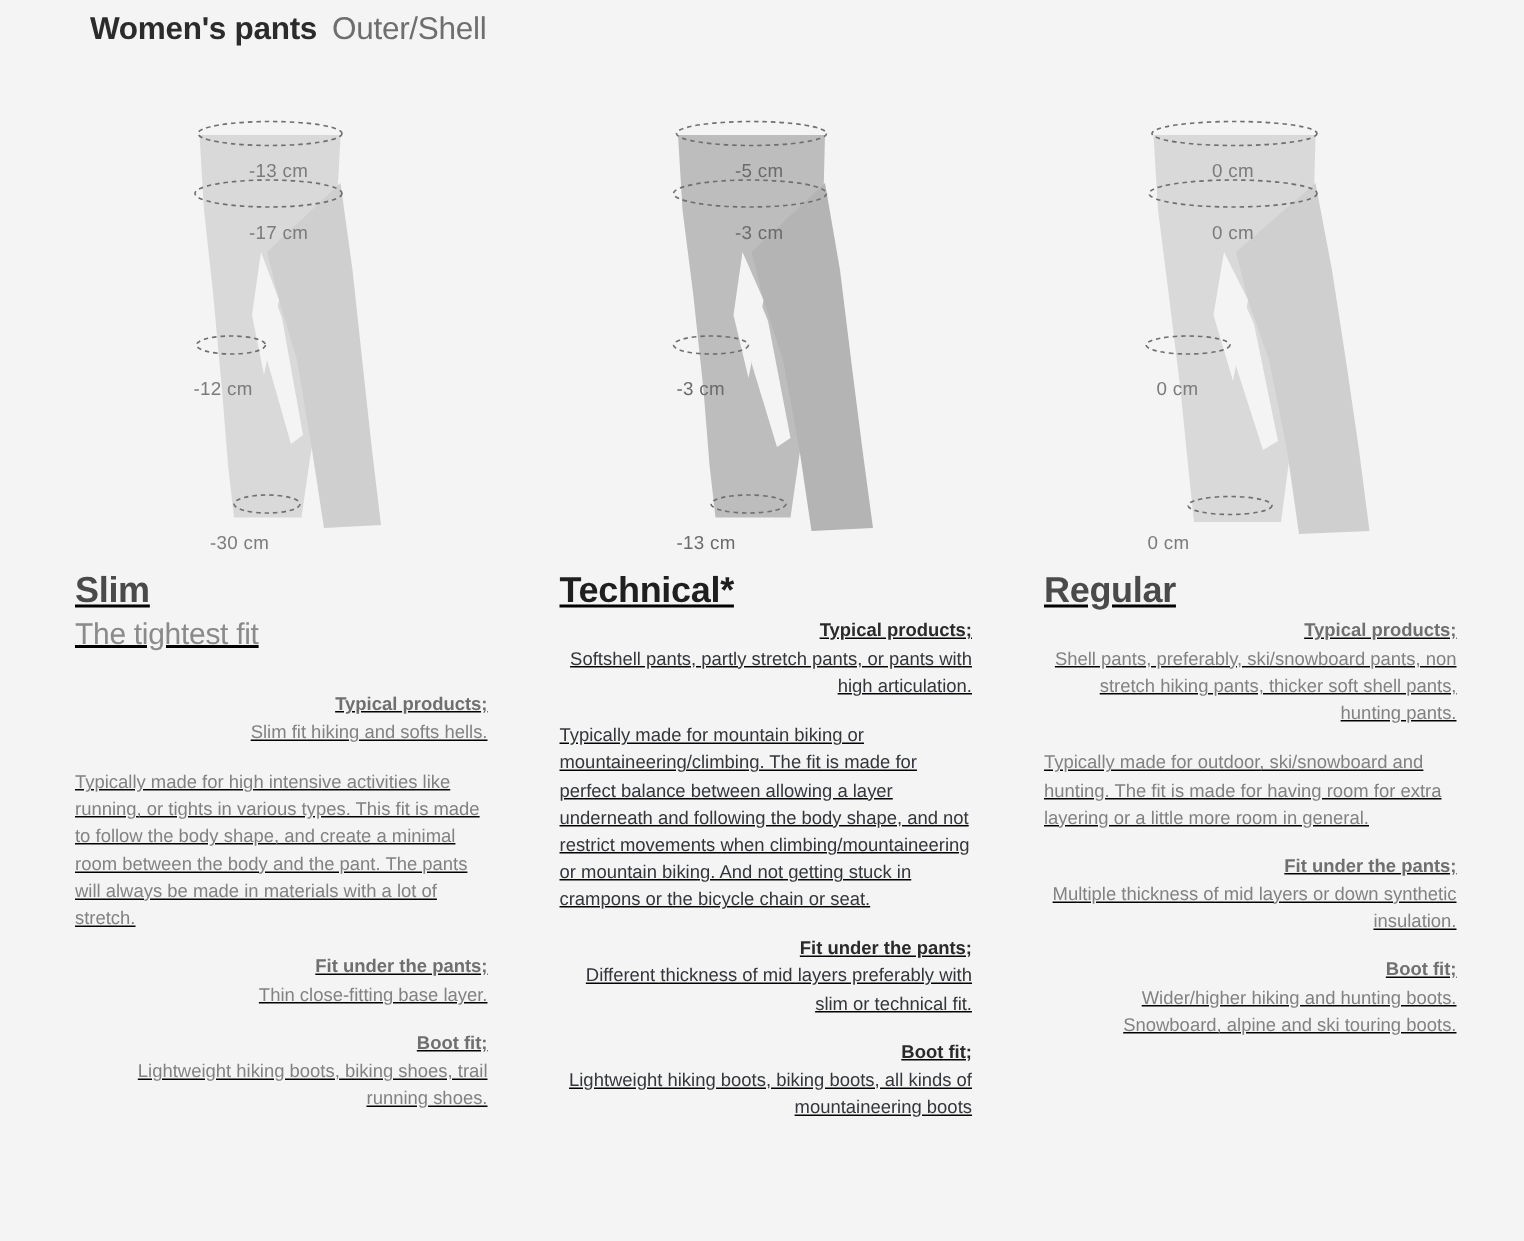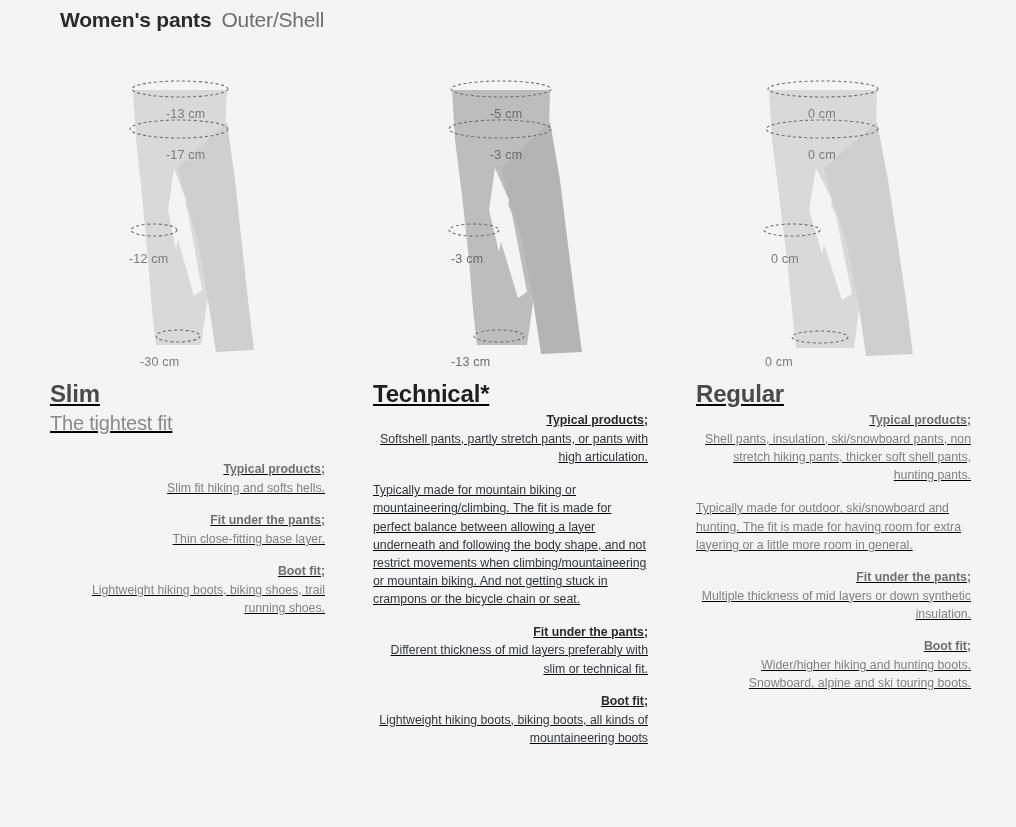--- a/index.html
+++ b/index.html
@@ -158,20 +158,21 @@
       </div>
 
       <div class="fit-text">
         <h2 class="fit-name">Slim</h2>
         <div class="fit-tagline">The tightest fit</div>
 
         <div class="block">
           <p class="block-heading">Typical products;</p>
           <p class="block-body">Slim fit hiking and softs hells.</p>
         </div>
+        <p class="para">Typically made for high intensive activities like running, or tights in various types. This fit is made to follow the body shape, and create a minimal room between the body and the pant. The pants will always be made in materials with a lot of stretch.</p>
         <div class="block">
           <p class="block-heading">Fit under the pants;</p>
           <p class="block-body">Thin close-fitting base layer.</p>
         </div>
         <div class="block">
           <p class="block-heading">Boot fit;</p>
           <p class="block-body">Lightweight hiking boots, biking shoes, trail running shoes.</p>
         </div>
       </div>
     </div>
@@ -233,21 +234,21 @@
         <span class="dim-label" style="left:136px; top:88px;">0 cm</span>
         <span class="dim-label" style="left:99px; top:192px;">0 cm</span>
         <span class="dim-label" style="left:93px; top:295px;">0 cm</span>
       </div>
 
       <div class="fit-text">
         <h2 class="fit-name">Regular</h2>
 
         <div class="block">
           <p class="block-heading">Typical products;</p>
-          <p class="block-body">Shell pants, insulation, ski/snowboard pants, non stretch hiking pants, thicker soft shell pants, hunting pants.</p>
+          <p class="block-body">Shell pants, preferably, ski/snowboard pants, non stretch hiking pants, thicker soft shell pants, hunting pants.</p>
         </div>
         <p class="para">Typically made for outdoor, ski/snowboard and hunting. The fit is made for having room for extra layering or a little more room in general.</p>
         <div class="block">
           <p class="block-heading">Fit under the pants;</p>
           <p class="block-body">Multiple thickness of mid layers or down synthetic insulation.</p>
         </div>
         <div class="block">
           <p class="block-heading">Boot fit;</p>
           <p class="block-body">Wider/higher hiking and hunting boots. Snowboard, alpine and ski touring boots.</p>
         </div>

